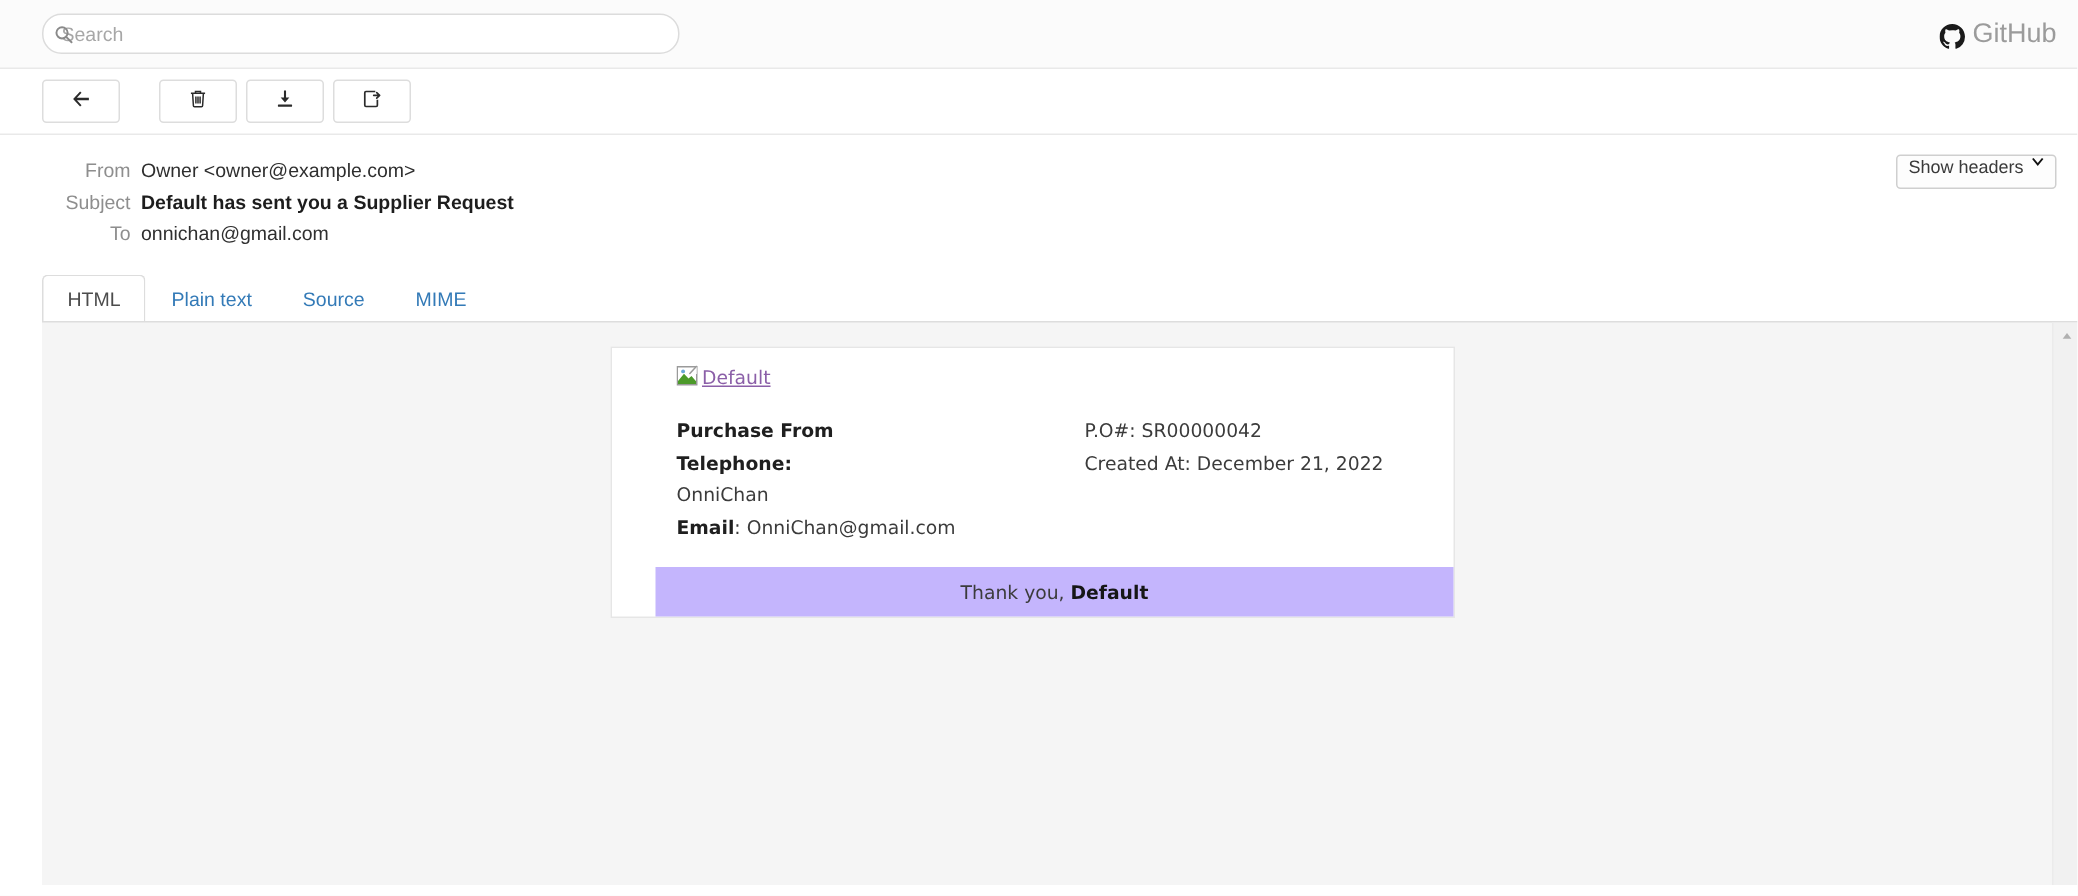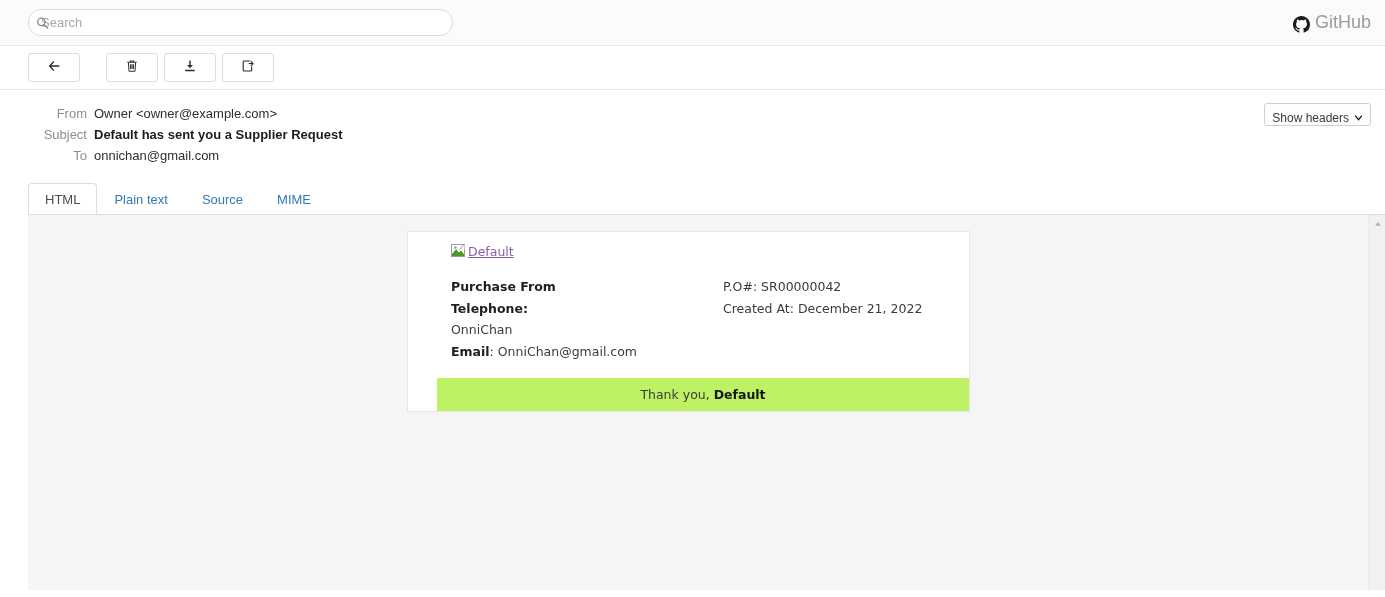--- a/index.html
+++ b/index.html
@@ -112,21 +112,21 @@
     height: 23px;
     border: 1px solid #cfcfcf;
     border-radius: 3px;
     background: #fdfdfd;
     font-family: "Liberation Sans", sans-serif;
     font-size: 12px;
     color: #3a3a3a;
     padding: 0 7px;
     cursor: pointer;
     display: flex;
-    align-items: flex-end;
+    align-items: flex-start;
     gap: 5px;
   }
   .caret { font-size: 9px; color: #111; }
 
   
   .tabs {
     display: flex;
     align-items: flex-end;
     padding-left: 28px;
     margin-top: 10px;
@@ -191,21 +191,21 @@
     color: #8b5fa8;
     text-decoration: underline;
     font-size: 12.5px;
     font-family: "DejaVu Sans", sans-serif;
   }
   .cols { display: flex; gap: 40px; }
   .col { width: 50%; }
   .col .line { line-height: 21.5px; }
   .col .line b { color: #1f1f1f; }
   .card-footer {
-    background: #bef264;
+    background: #c4b5fd;
     text-align: center;
     padding: 9px 0;
     font-size: 12.5px;
     color: #3b3b3b;
   }
   .card-footer b { color: #161616; }
 
   
   .scrollbar {
     position: absolute;

